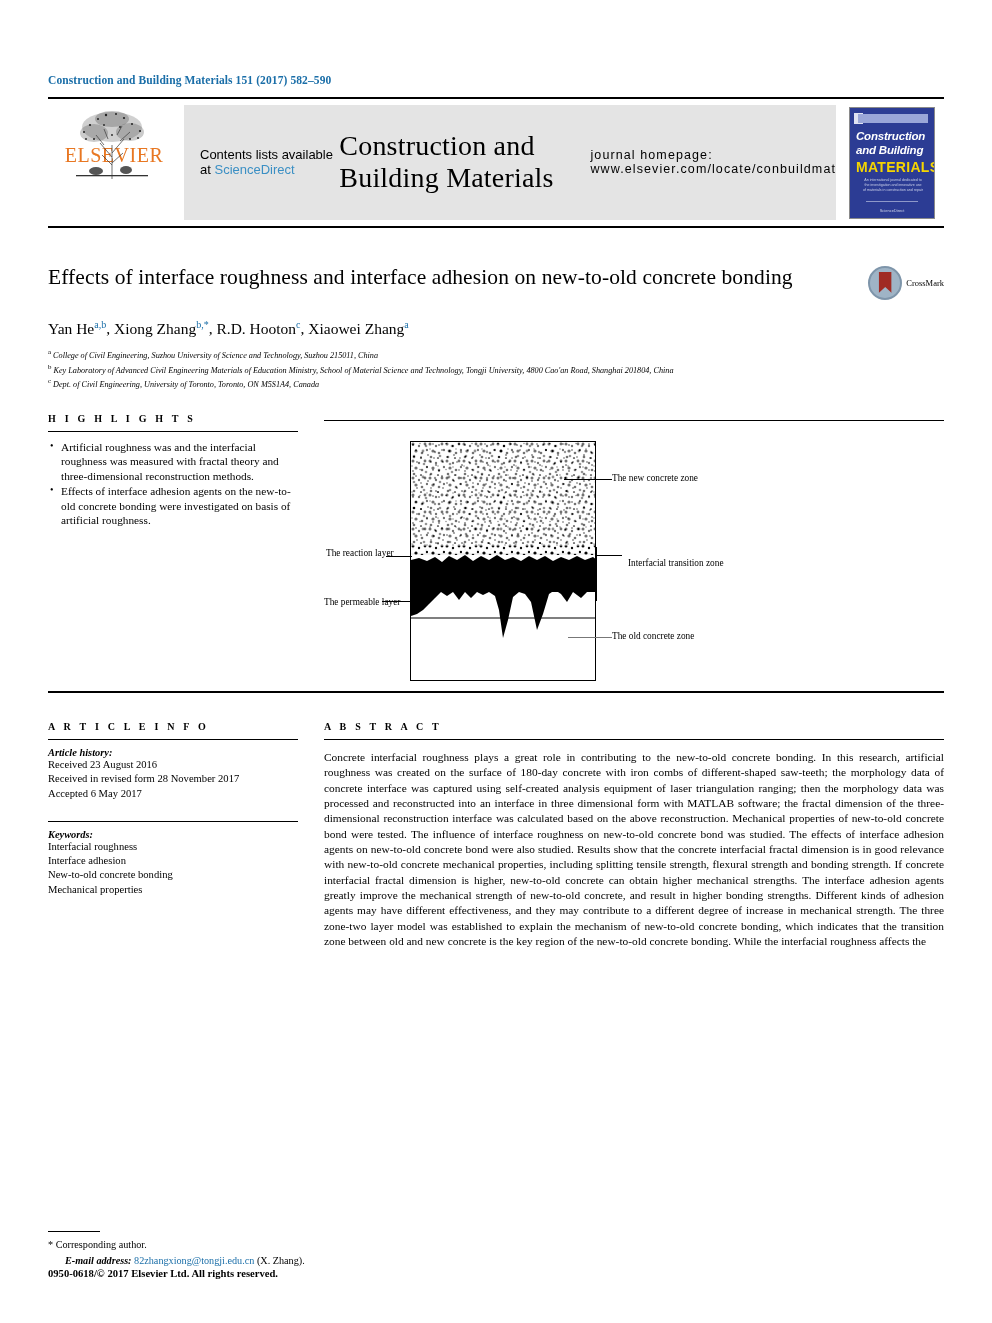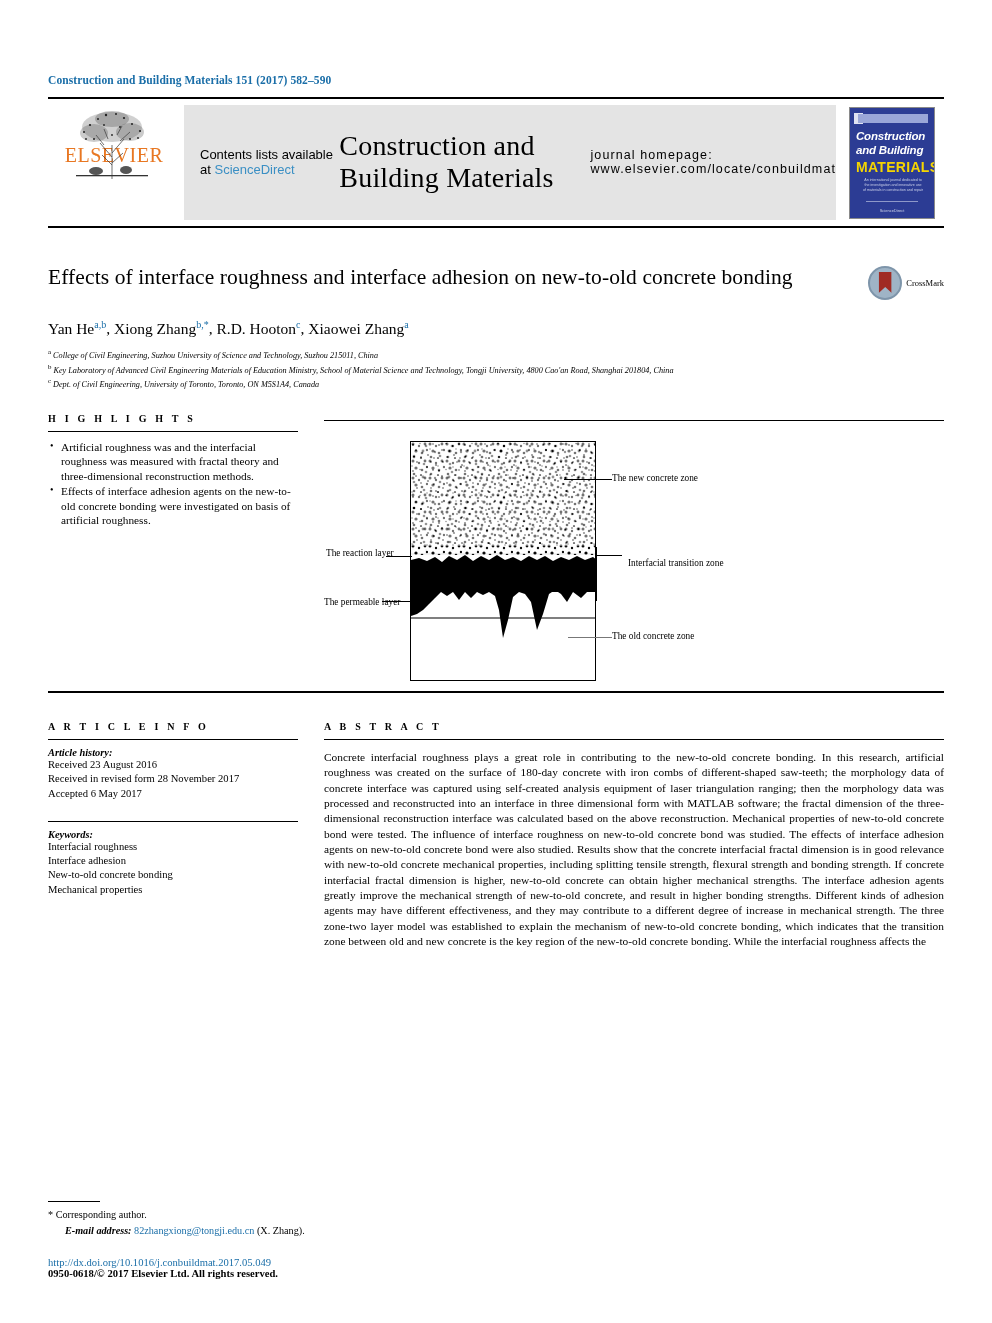--- a/index.html
+++ b/index.html
@@ -421,17 +421,16 @@
     <div class="foot-rule"></div>
     <div class="foot-line">
       <span>*</span>
       <span>Corresponding author.</span>
     </div>
     <div class="foot-line foot-indent">
       <span class="ital b">E-mail address:</span>
       <span class="link-blue">82zhangxiong@tongji.edu.cn</span>
       <span>(X. Zhang).</span>
     </div>
-    <div class="foot-doi">http://dx.doi.org/10.1016/j.conbuildmat.2017.05.049</div>
     <div class="foot-copy">0950-0618/© 2017 Elsevier Ltd. All rights reserved.</div>
   </div>
 
 </div>
 
 </body></html>

